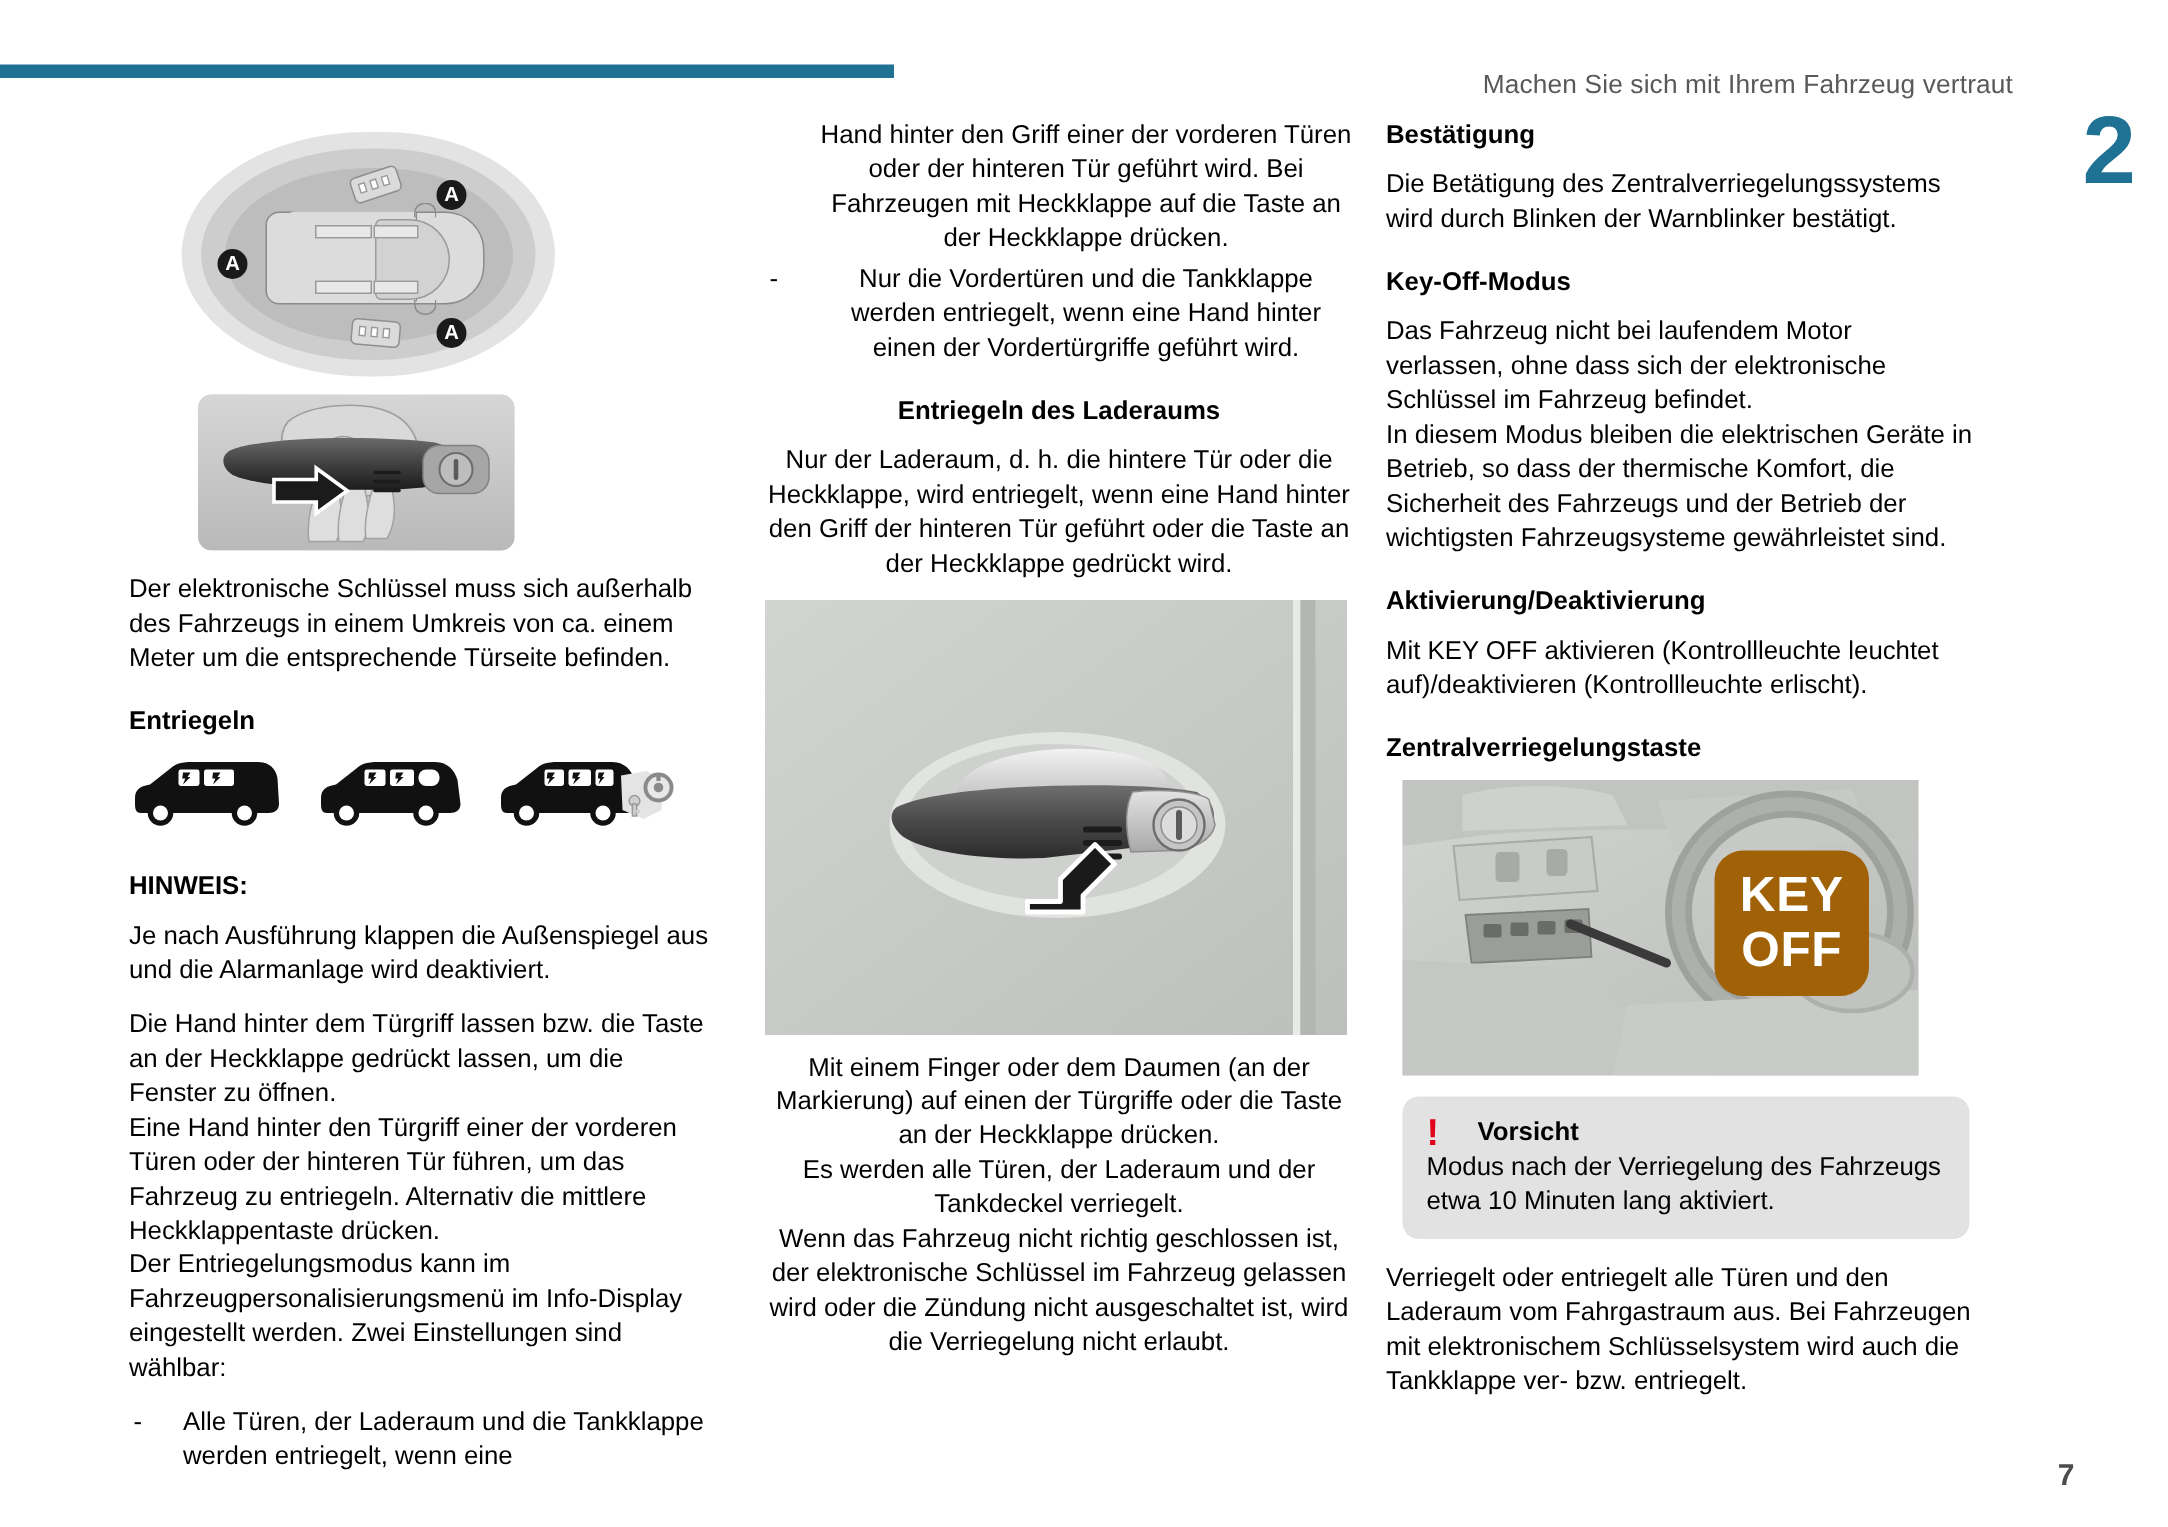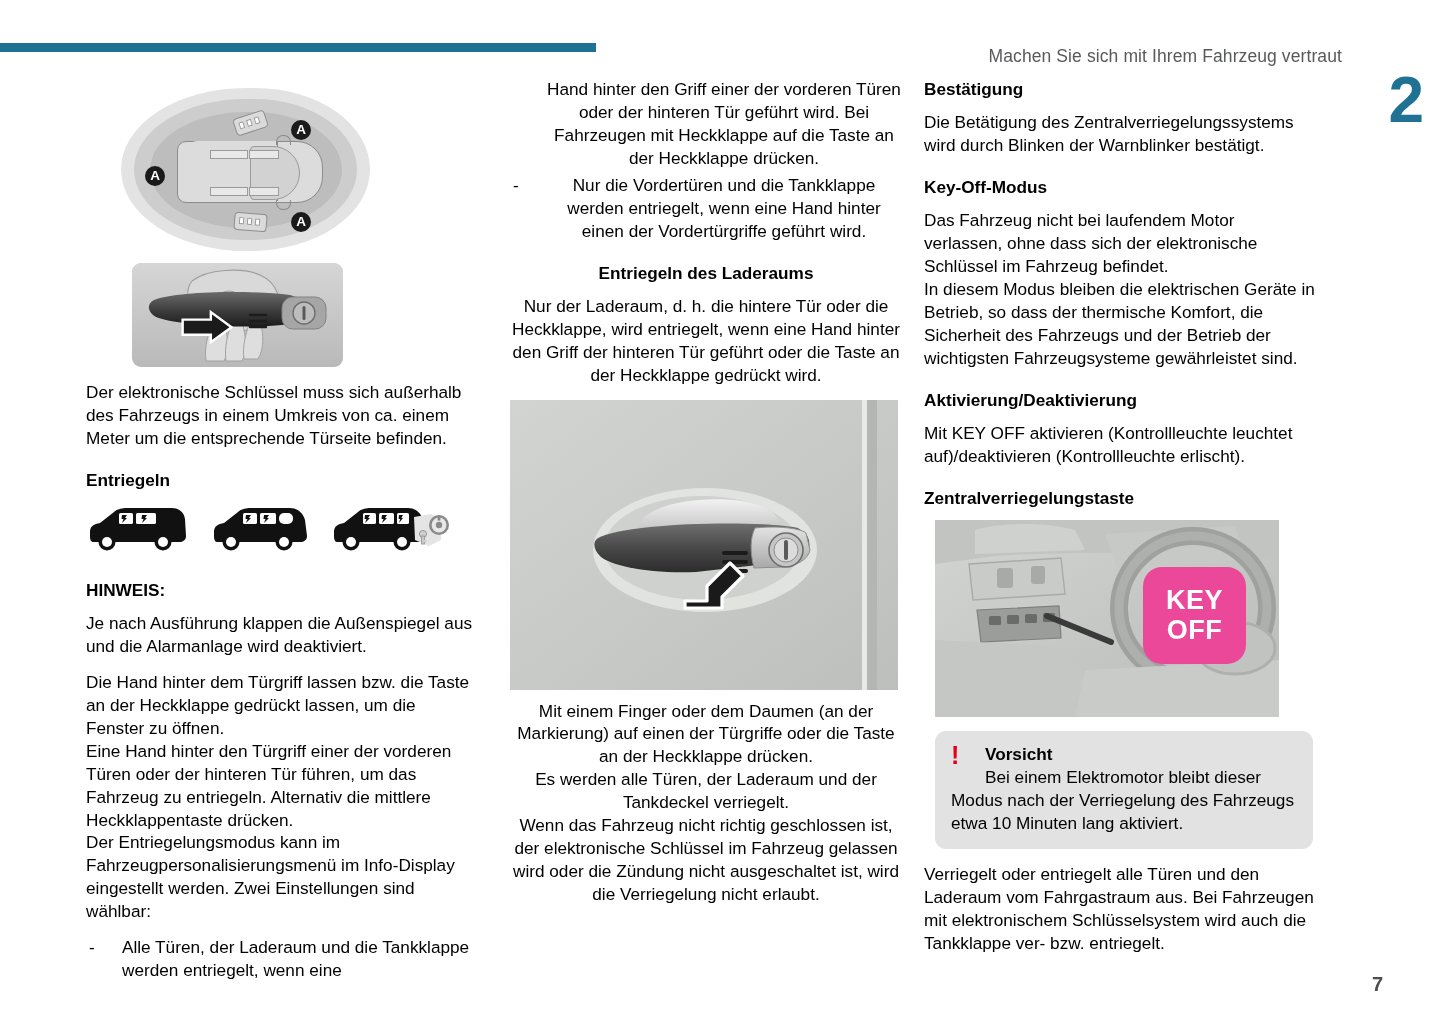--- a/index.html
+++ b/index.html
@@ -214,23 +214,23 @@
     overflow: hidden;
     background: #c8cac7;
   }
   .keyoff-badge {
     position: absolute;
     right: 33px;
     top: 47px;
     width: 103px;
     height: 97px;
     border-radius: 19px;
-    background: #ec4899;
+    background: #a16207;
     color: #ffffff;
-    font-size: 27px;
+    font-size: 33px;
     font-weight: bold;
     display: flex;
     flex-direction: column;
     align-items: center;
     justify-content: center;
     line-height: 1.12;
     letter-spacing: 0.5px;
   }
 
   
@@ -529,20 +529,19 @@
       </svg>
       <div class="keyoff-badge">
         <span>KEY</span>
         <span>OFF</span>
       </div>
     </div>
 
     <div id="caution">
       <div class="bang">!</div>
       <div class="c-title">Vorsicht</div>
-      <div class="c-first">Bei einem Elektromotor bleibt dieser</div>
       <div class="c-rest">Modus nach der Verriegelung des Fahrzeugs etwa 10 Minuten lang aktiviert.</div>
     </div>
 
     <p class="body" style="margin-left:0;">Verriegelt oder entriegelt alle Türen und den Laderaum vom Fahrgastraum aus. Bei Fahrzeugen mit elektronischem Schlüsselsystem wird auch die Tankklappe ver- bzw. entriegelt.</p>
   </div>
 
 </div>
 
 </body></html>

